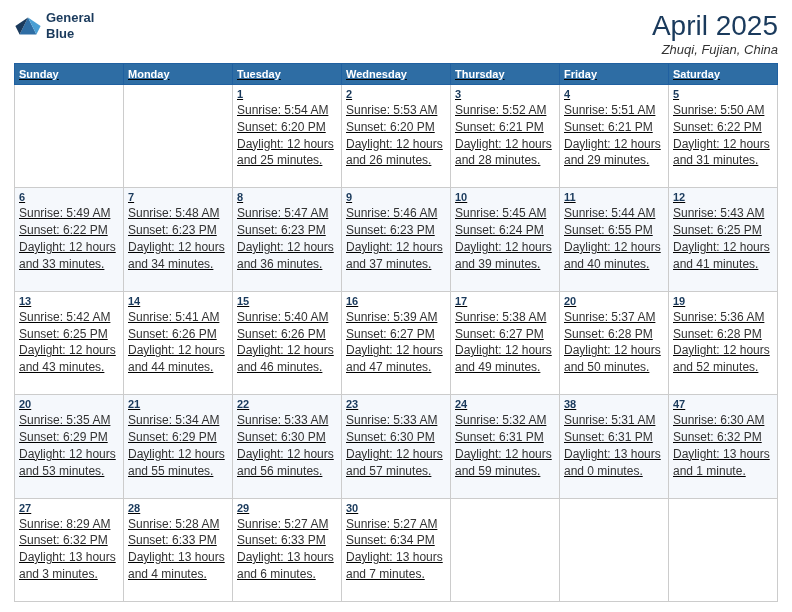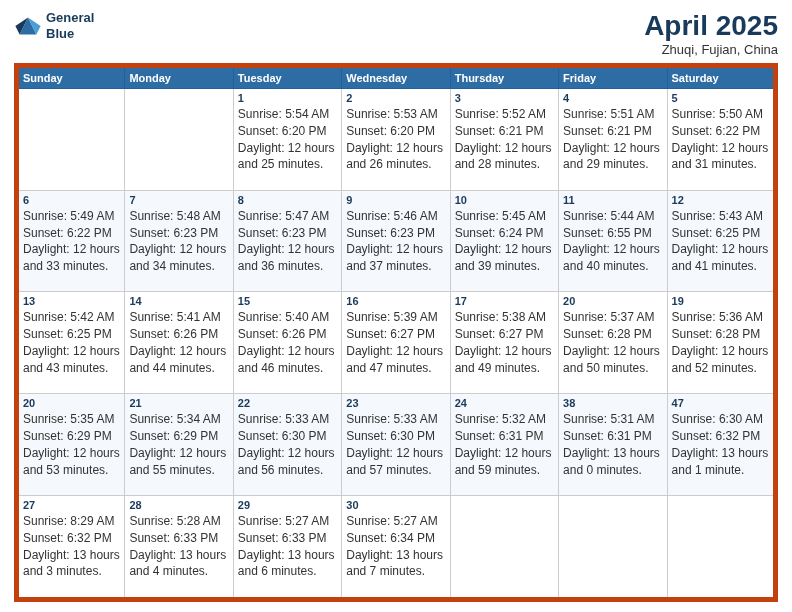--- a/index.html
+++ b/index.html
@@ -36,33 +36,35 @@
     }
     .logo-icon {
       width: 28px;
       height: 28px;
     }
     .title-block {
       text-align: right;
     }
     .title-month {
       font-size: 28px;
-      font-weight: bold;
+      font-weight: normal;
       color: #1a3a5c;
     }
     .title-location {
       font-size: 13px;
       color: #333;
+      font-style: italic;
     }
     .calendar {
       flex: 1;
-      border: 5px solid #c2410c;
+      border: 1px solid #c2410c;
       border-collapse: collapse;
       width: 100%;
       table-layout: fixed;
+      text-decoration: underline;
     }
     .calendar th {
       background: #2e6da4;
       color: #fff;
       font-size: 11px;
       font-weight: bold;
       padding: 4px 4px;
       text-align: left;
       border: 1px solid #2060a0;
     }

